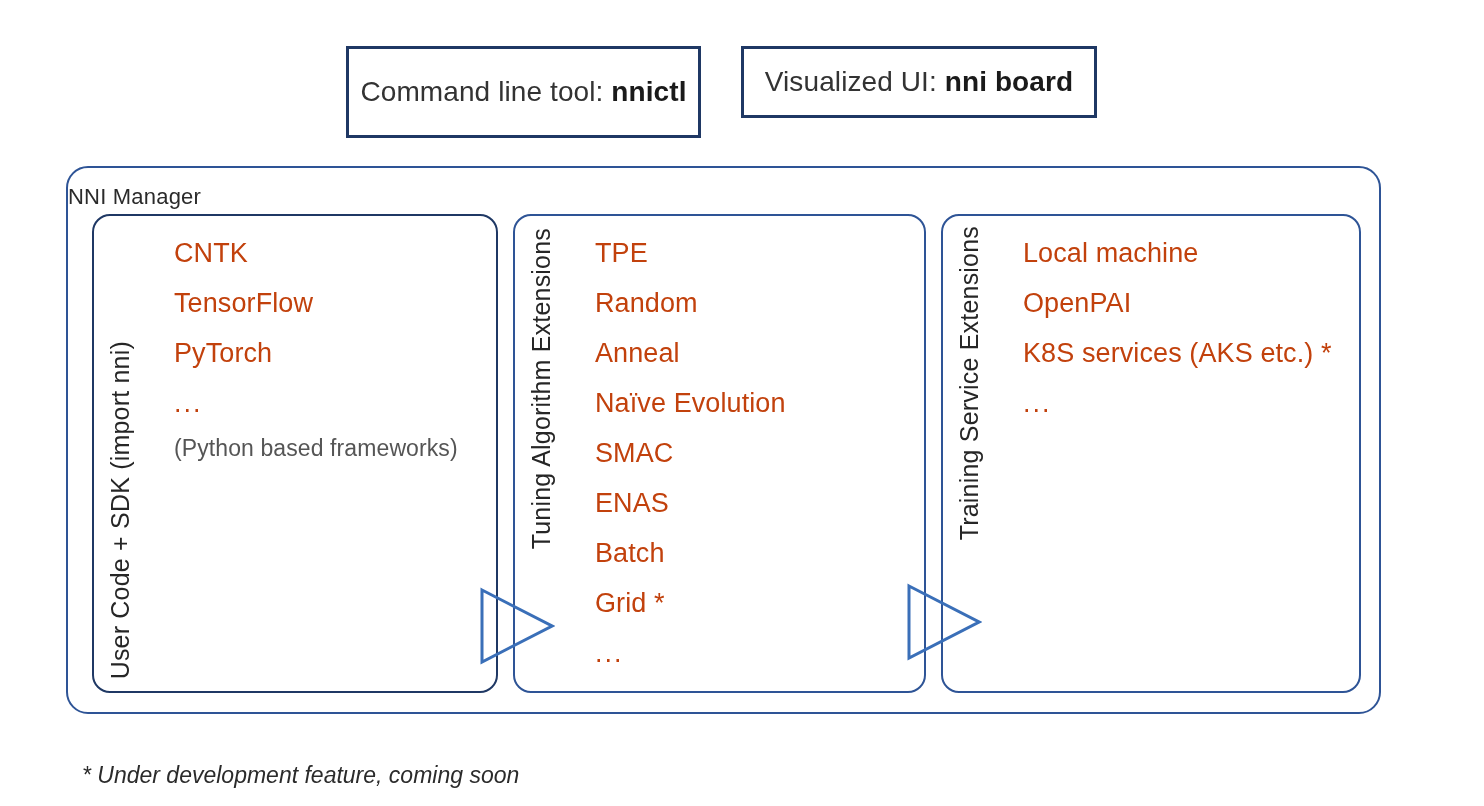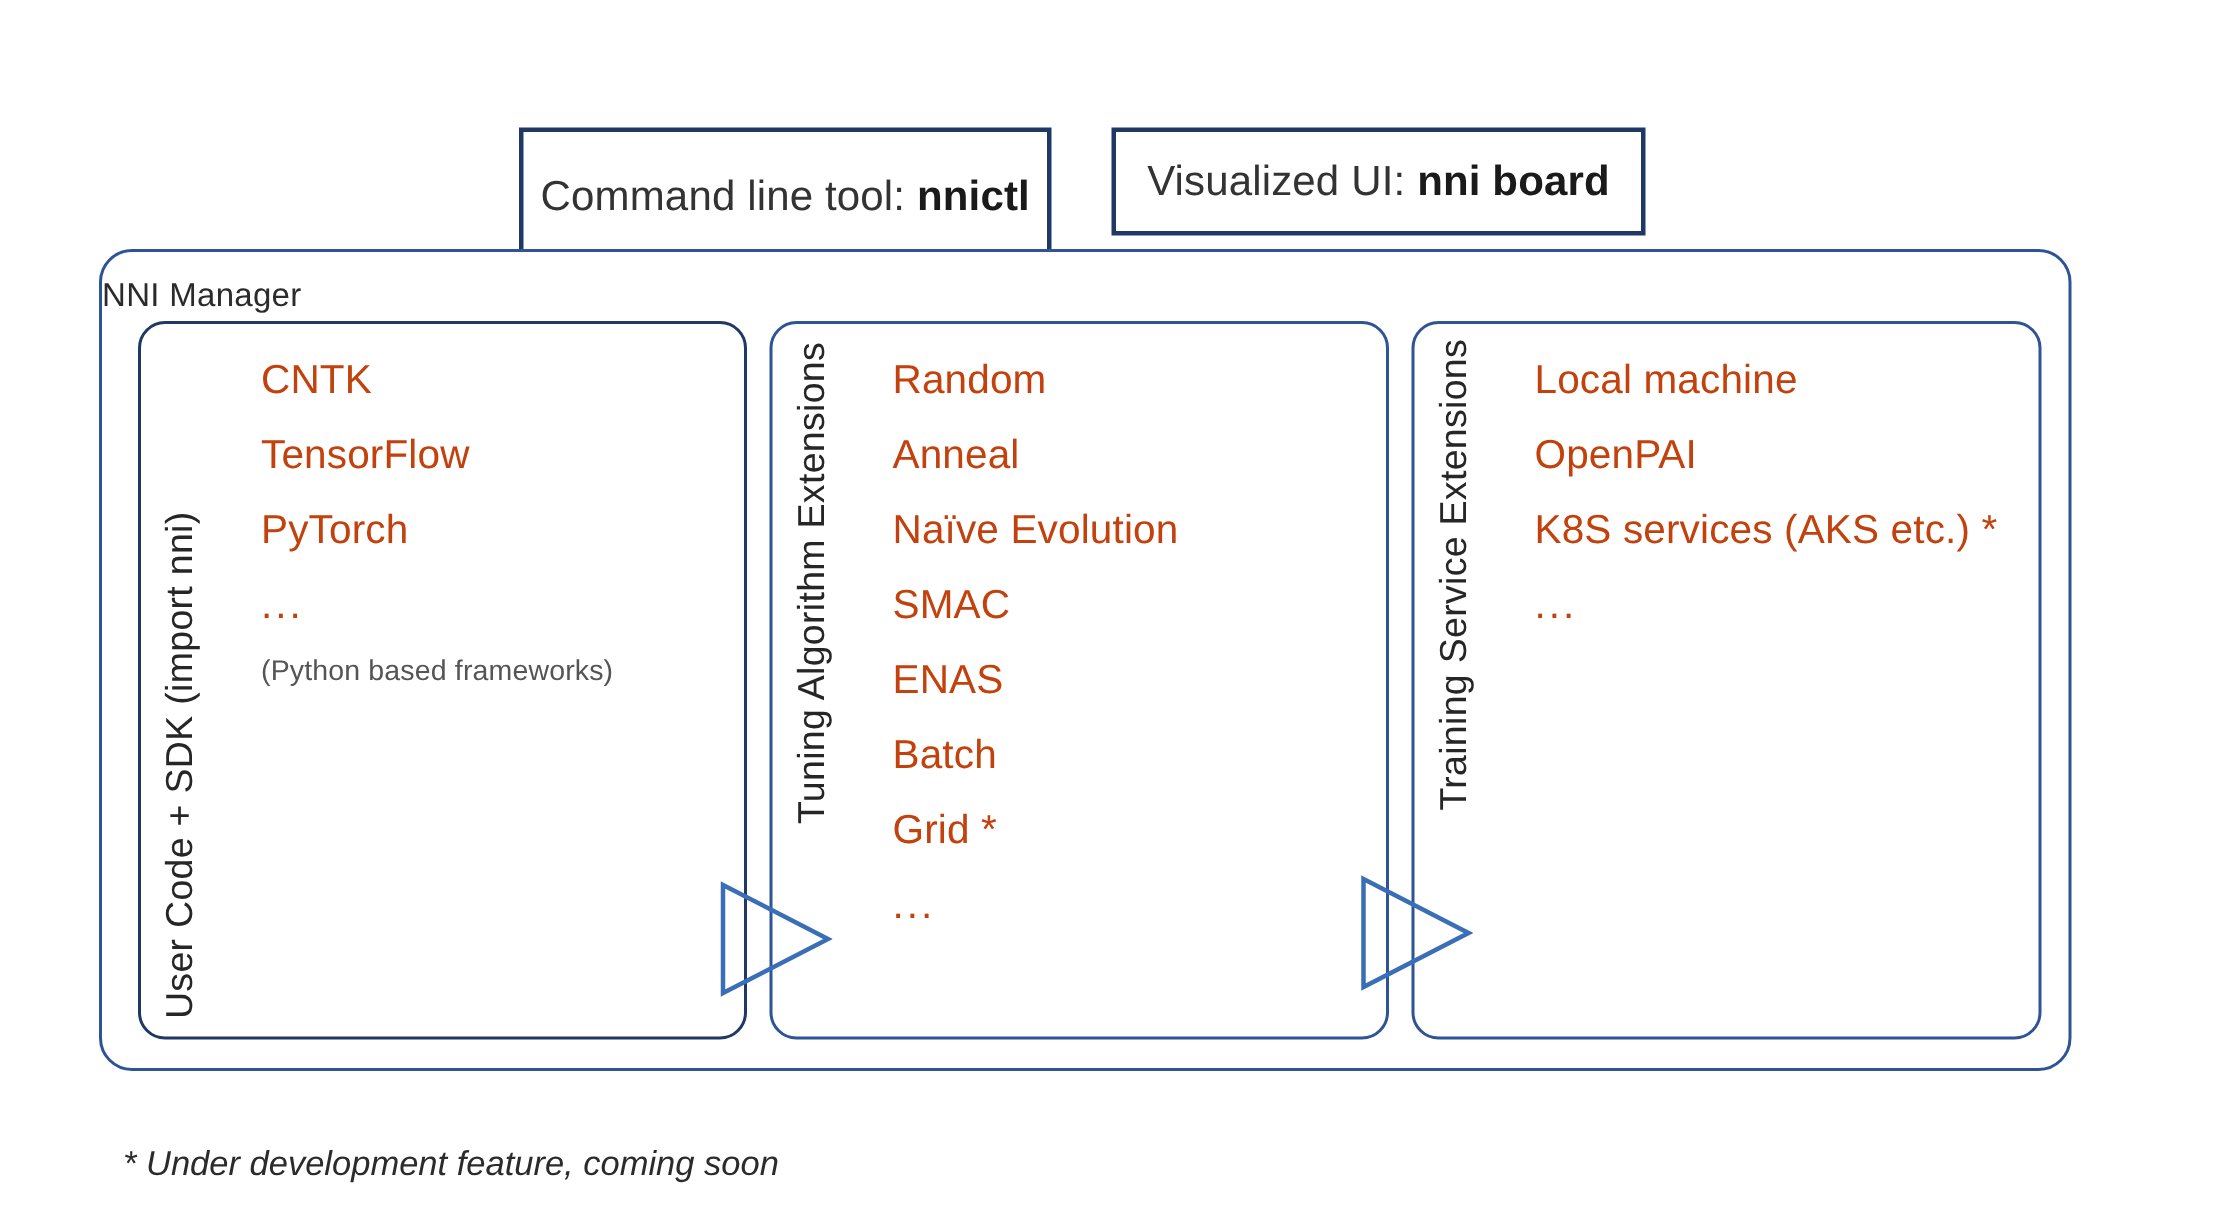--- a/index.html
+++ b/index.html
@@ -18,21 +18,20 @@
 
   
   .tool-box {
     position: absolute;
     border: 3px solid #1f3864;
     background: #ffffff;
     box-sizing: border-box;
     display: flex;
     align-items: center;
     justify-content: center;
-    margin-top: 39px;
   }
   #tool-box-cli  { left: 346px; top: 46px; width: 355px; height: 92px; }
   #tool-box-ui   { left: 741px; top: 46px; width: 356px; height: 72px; }
   .tool-text {
     font-size: 28px;
     font-weight: 300;
     color: #333333;
     white-space: nowrap;
     letter-spacing: 0.1px;
   }
@@ -111,21 +110,21 @@
   .panel-list .item {
     font-size: 27px;
     font-weight: 300;
     color: #c2410c;
     line-height: 50px;
     white-space: nowrap;
     letter-spacing: 0.1px;
   }
   .panel-list .item.italic { }
   .panel-list .item.small {
-    font-size: 19px;
+    font-size: 23px;
     color: #555555;
     line-height: 40px;
   }
   .panel-list .item.dots { letter-spacing: 2px; }
 
   
   .flow-arrow {
     position: absolute;
     width: 76px;
     height: 78px;
@@ -176,20 +175,21 @@
     <div class="item dots">...</div>
     <div class="item small">(Python based frameworks)</div>
   </div>
 </div>
 
 <div class="panel" id="panel-tuning">
   <div class="panel-vlabel">
     <span>Tuning Algorithm Extensions</span>
   </div>
   <div class="panel-list">
+    <div class="item">TPE</div>
     <div class="item">Random</div>
     <div class="item">Anneal</div>
     <div class="item">Naïve Evolution</div>
     <div class="item">SMAC</div>
     <div class="item italic">ENAS</div>
     <div class="item italic">Batch</div>
     <div class="item italic">Grid *</div>
     <div class="item dots">...</div>
   </div>
 </div>

